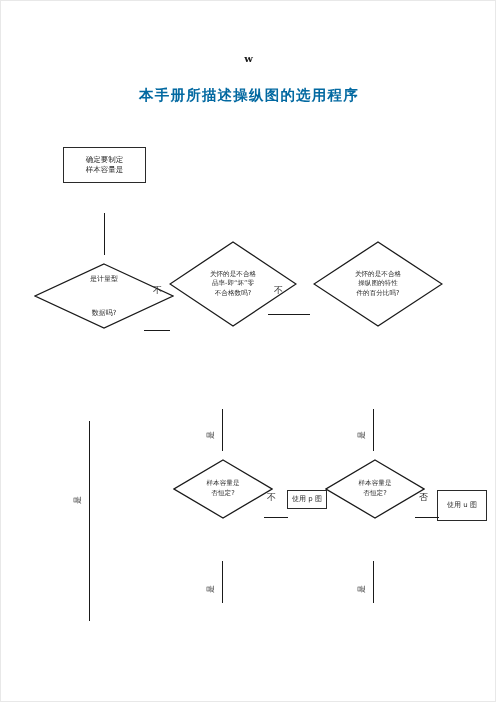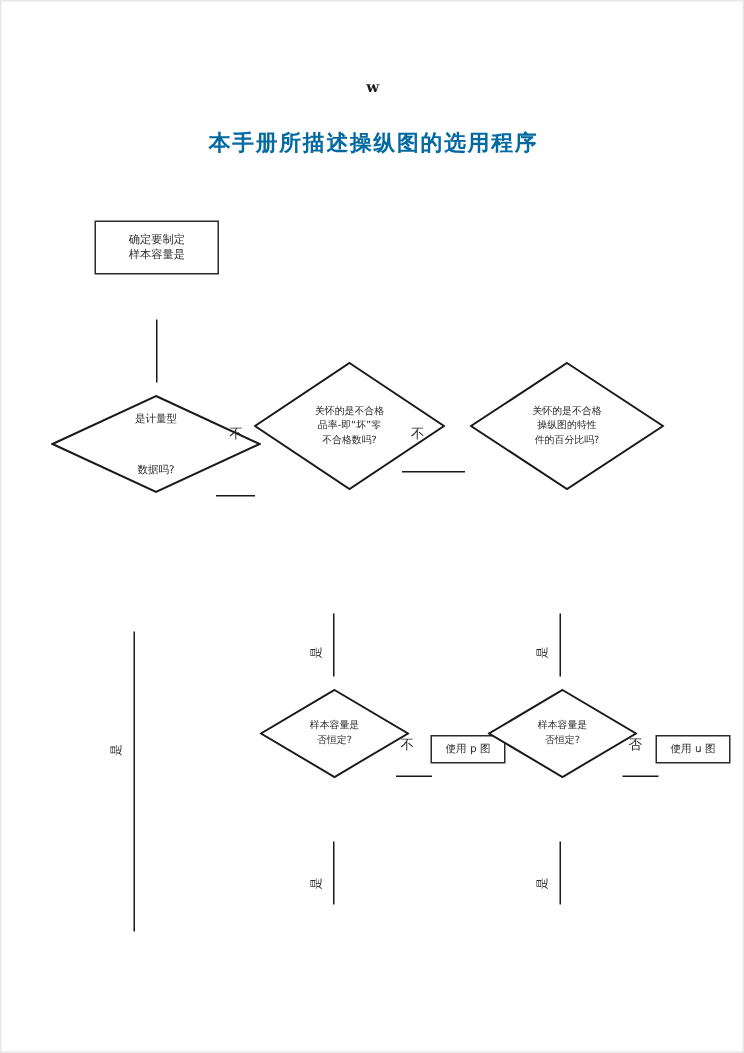--- a/index.html
+++ b/index.html
@@ -187,39 +187,39 @@
       <polygon points="50,1 99,30 50,59 1,30" fill="#ffffff" stroke="#1a1a1a" stroke-width="1.3"></polygon>
     </svg>
     <div class="diamond-text" style="font-size:6.6px;">
       <span class="ln">样本容量是</span>
       <span class="ln">否恒定?</span>
     </div>
   </div>
 
   <div class="edge-label" style="left:266px; top:492px; font-size:9px;">不</div>
 
-  <div class="proc-box" style="left:286px; top:489px; width:50px; height:19px; font-size:7px;">
+  <div class="proc-box" style="left:286px; top:489px; width:40px; height:19px; font-size:7px;">
     <span class="ln">使用 p 图</span>
   </div>
 
   <div class="hline" style="left:263px; top:516px; width:24px;"></div>
 
   <div class="diamond-wrap" style="left:324px; top:458px; width:100px; height:60px;">
     <svg width="100" height="60" viewBox="0 0 100 60">
       <polygon points="50,1 99,30 50,59 1,30" fill="#ffffff" stroke="#1a1a1a" stroke-width="1.3"></polygon>
     </svg>
     <div class="diamond-text" style="font-size:6.6px;">
       <span class="ln">样本容量是</span>
       <span class="ln">否恒定?</span>
     </div>
   </div>
 
   <div class="edge-label" style="left:418px; top:492px; font-size:9px;">否</div>
 
-  <div class="proc-box" style="left:436px; top:489px; width:50px; height:19px; font-size:7px;">
+  <div class="proc-box" style="left:436px; top:489px; width:50px; height:31px; font-size:7px;">
     <span class="ln">使用 u 图</span>
   </div>
 
   <div class="hline" style="left:414px; top:516px; width:24px;"></div>
 
   <div class="vline" style="left:221px; top:560px; height:42px;"></div>
   <div class="edge-label rot" style="left:206px; top:584px; font-size:8px;">是</div>
 
   <div class="vline" style="left:372px; top:560px; height:42px;"></div>
   <div class="edge-label rot" style="left:357px; top:584px; font-size:8px;">是</div>

